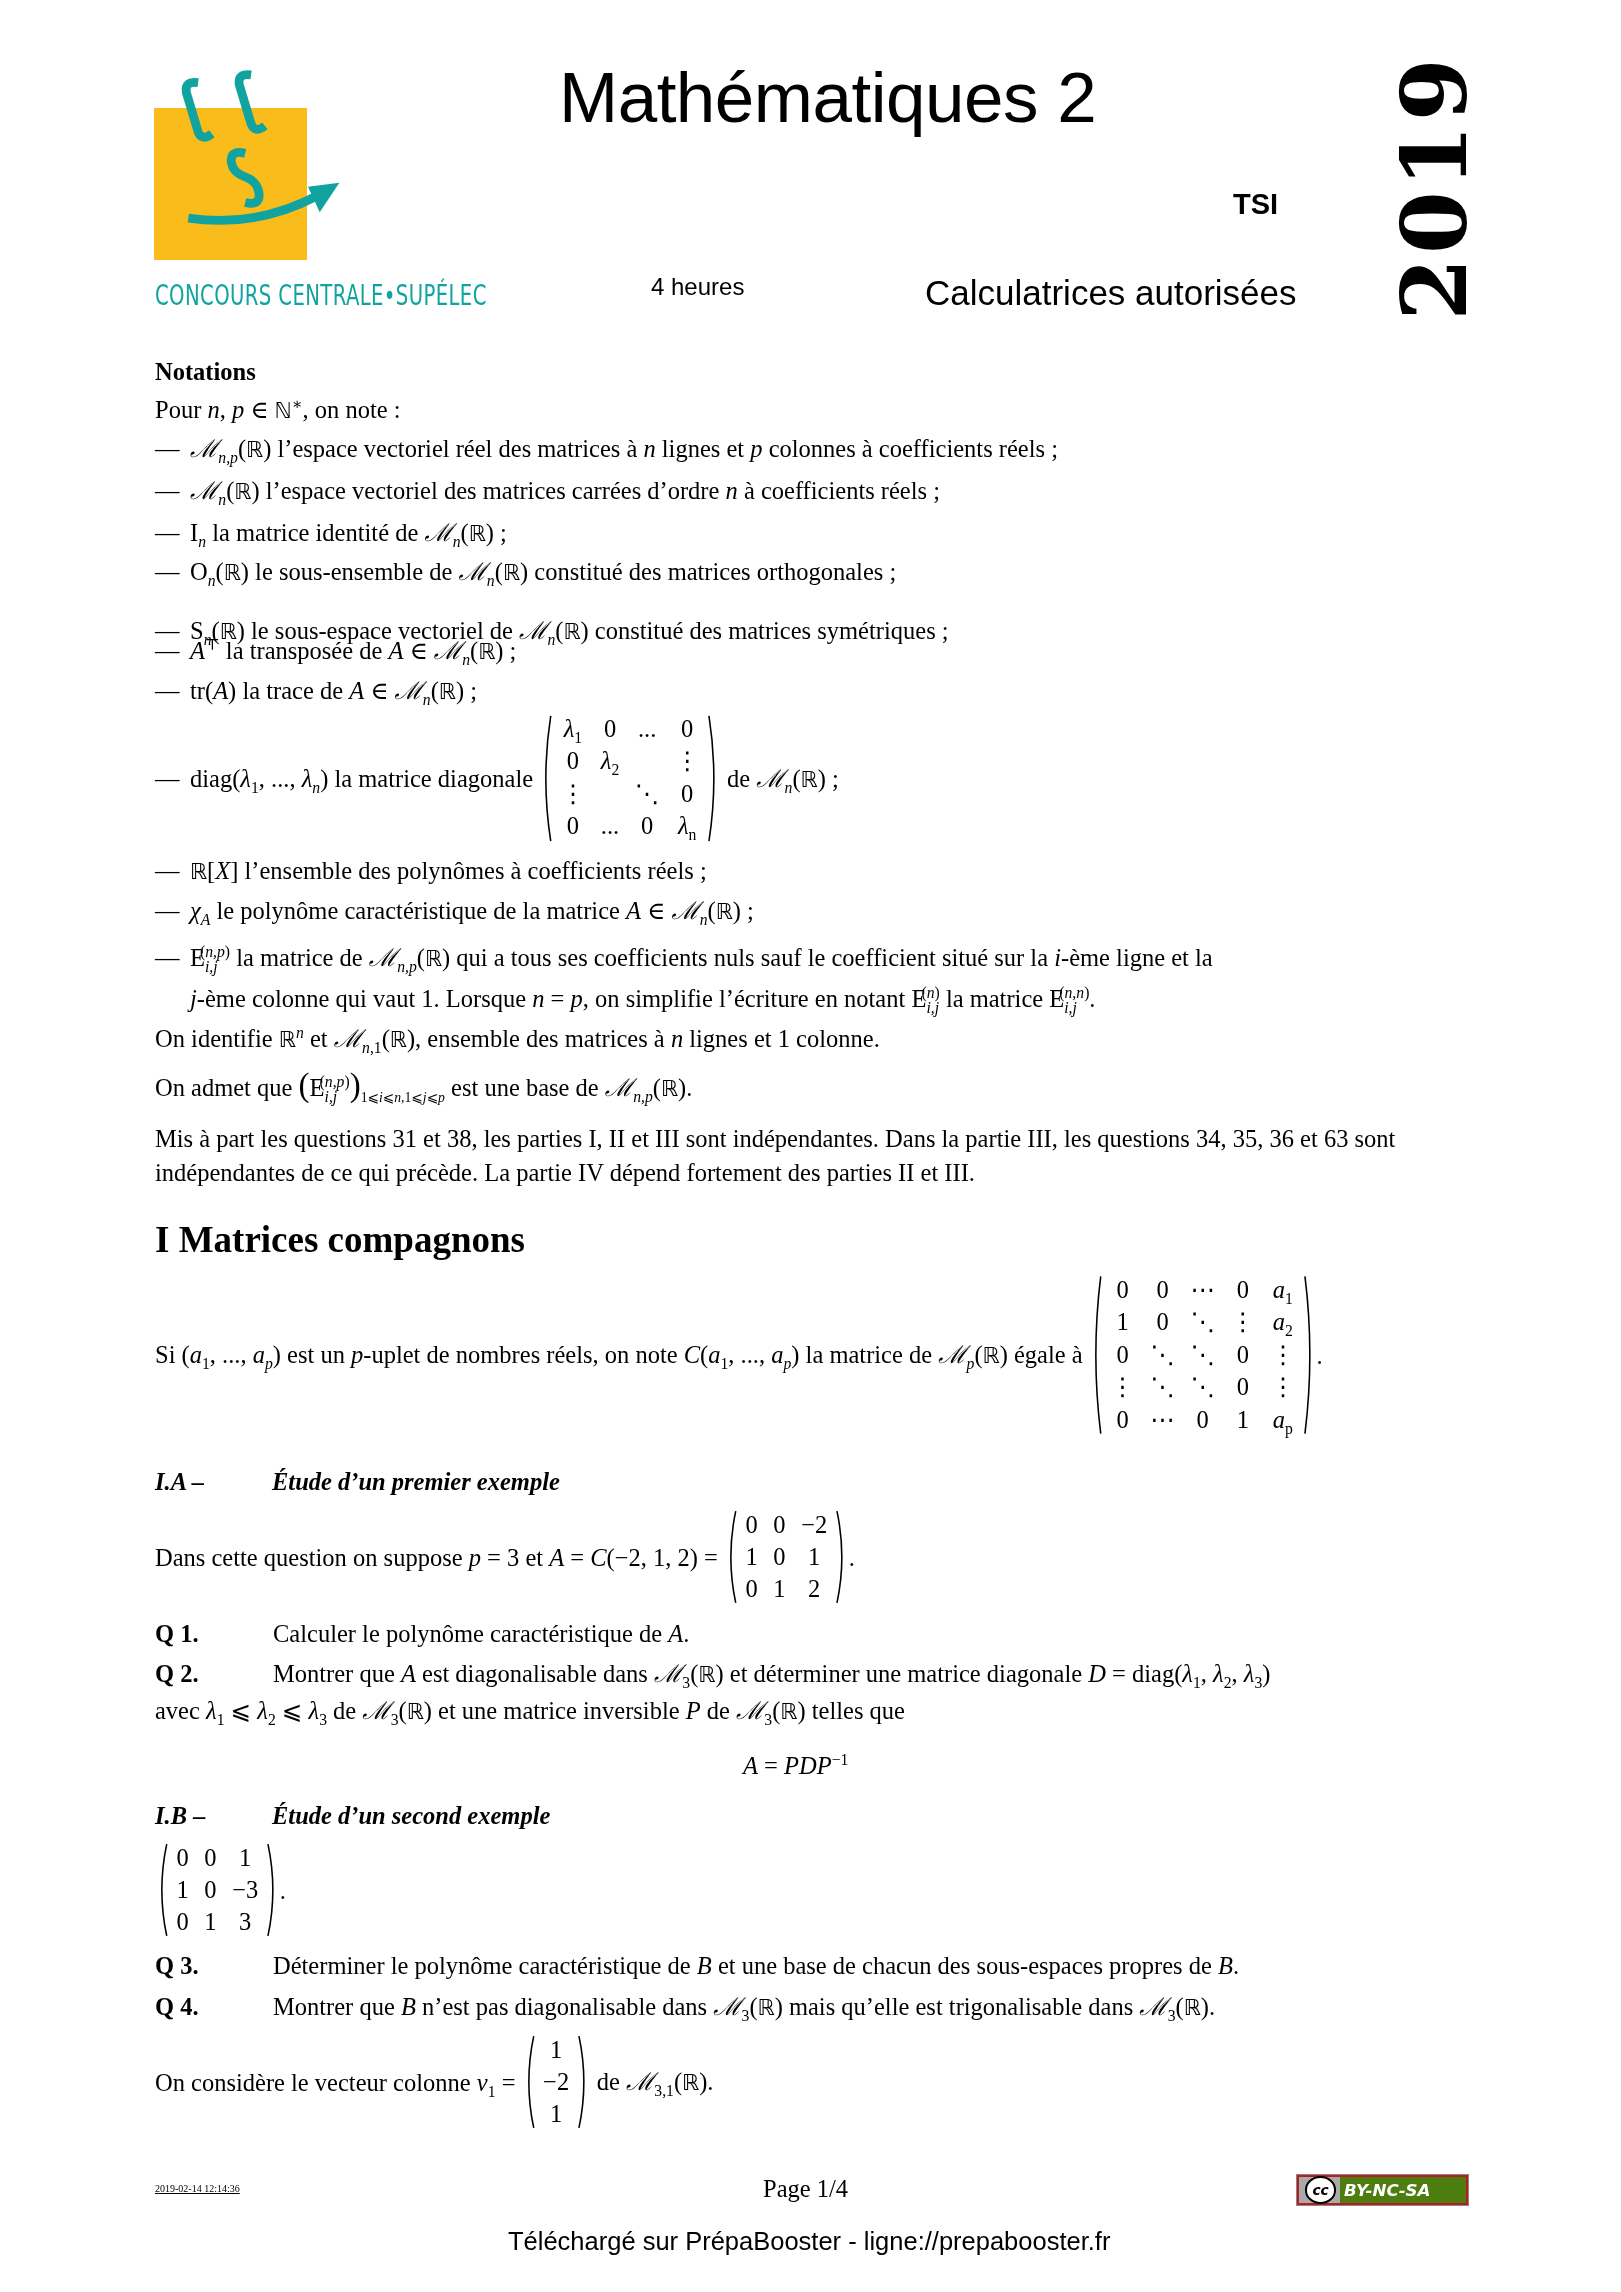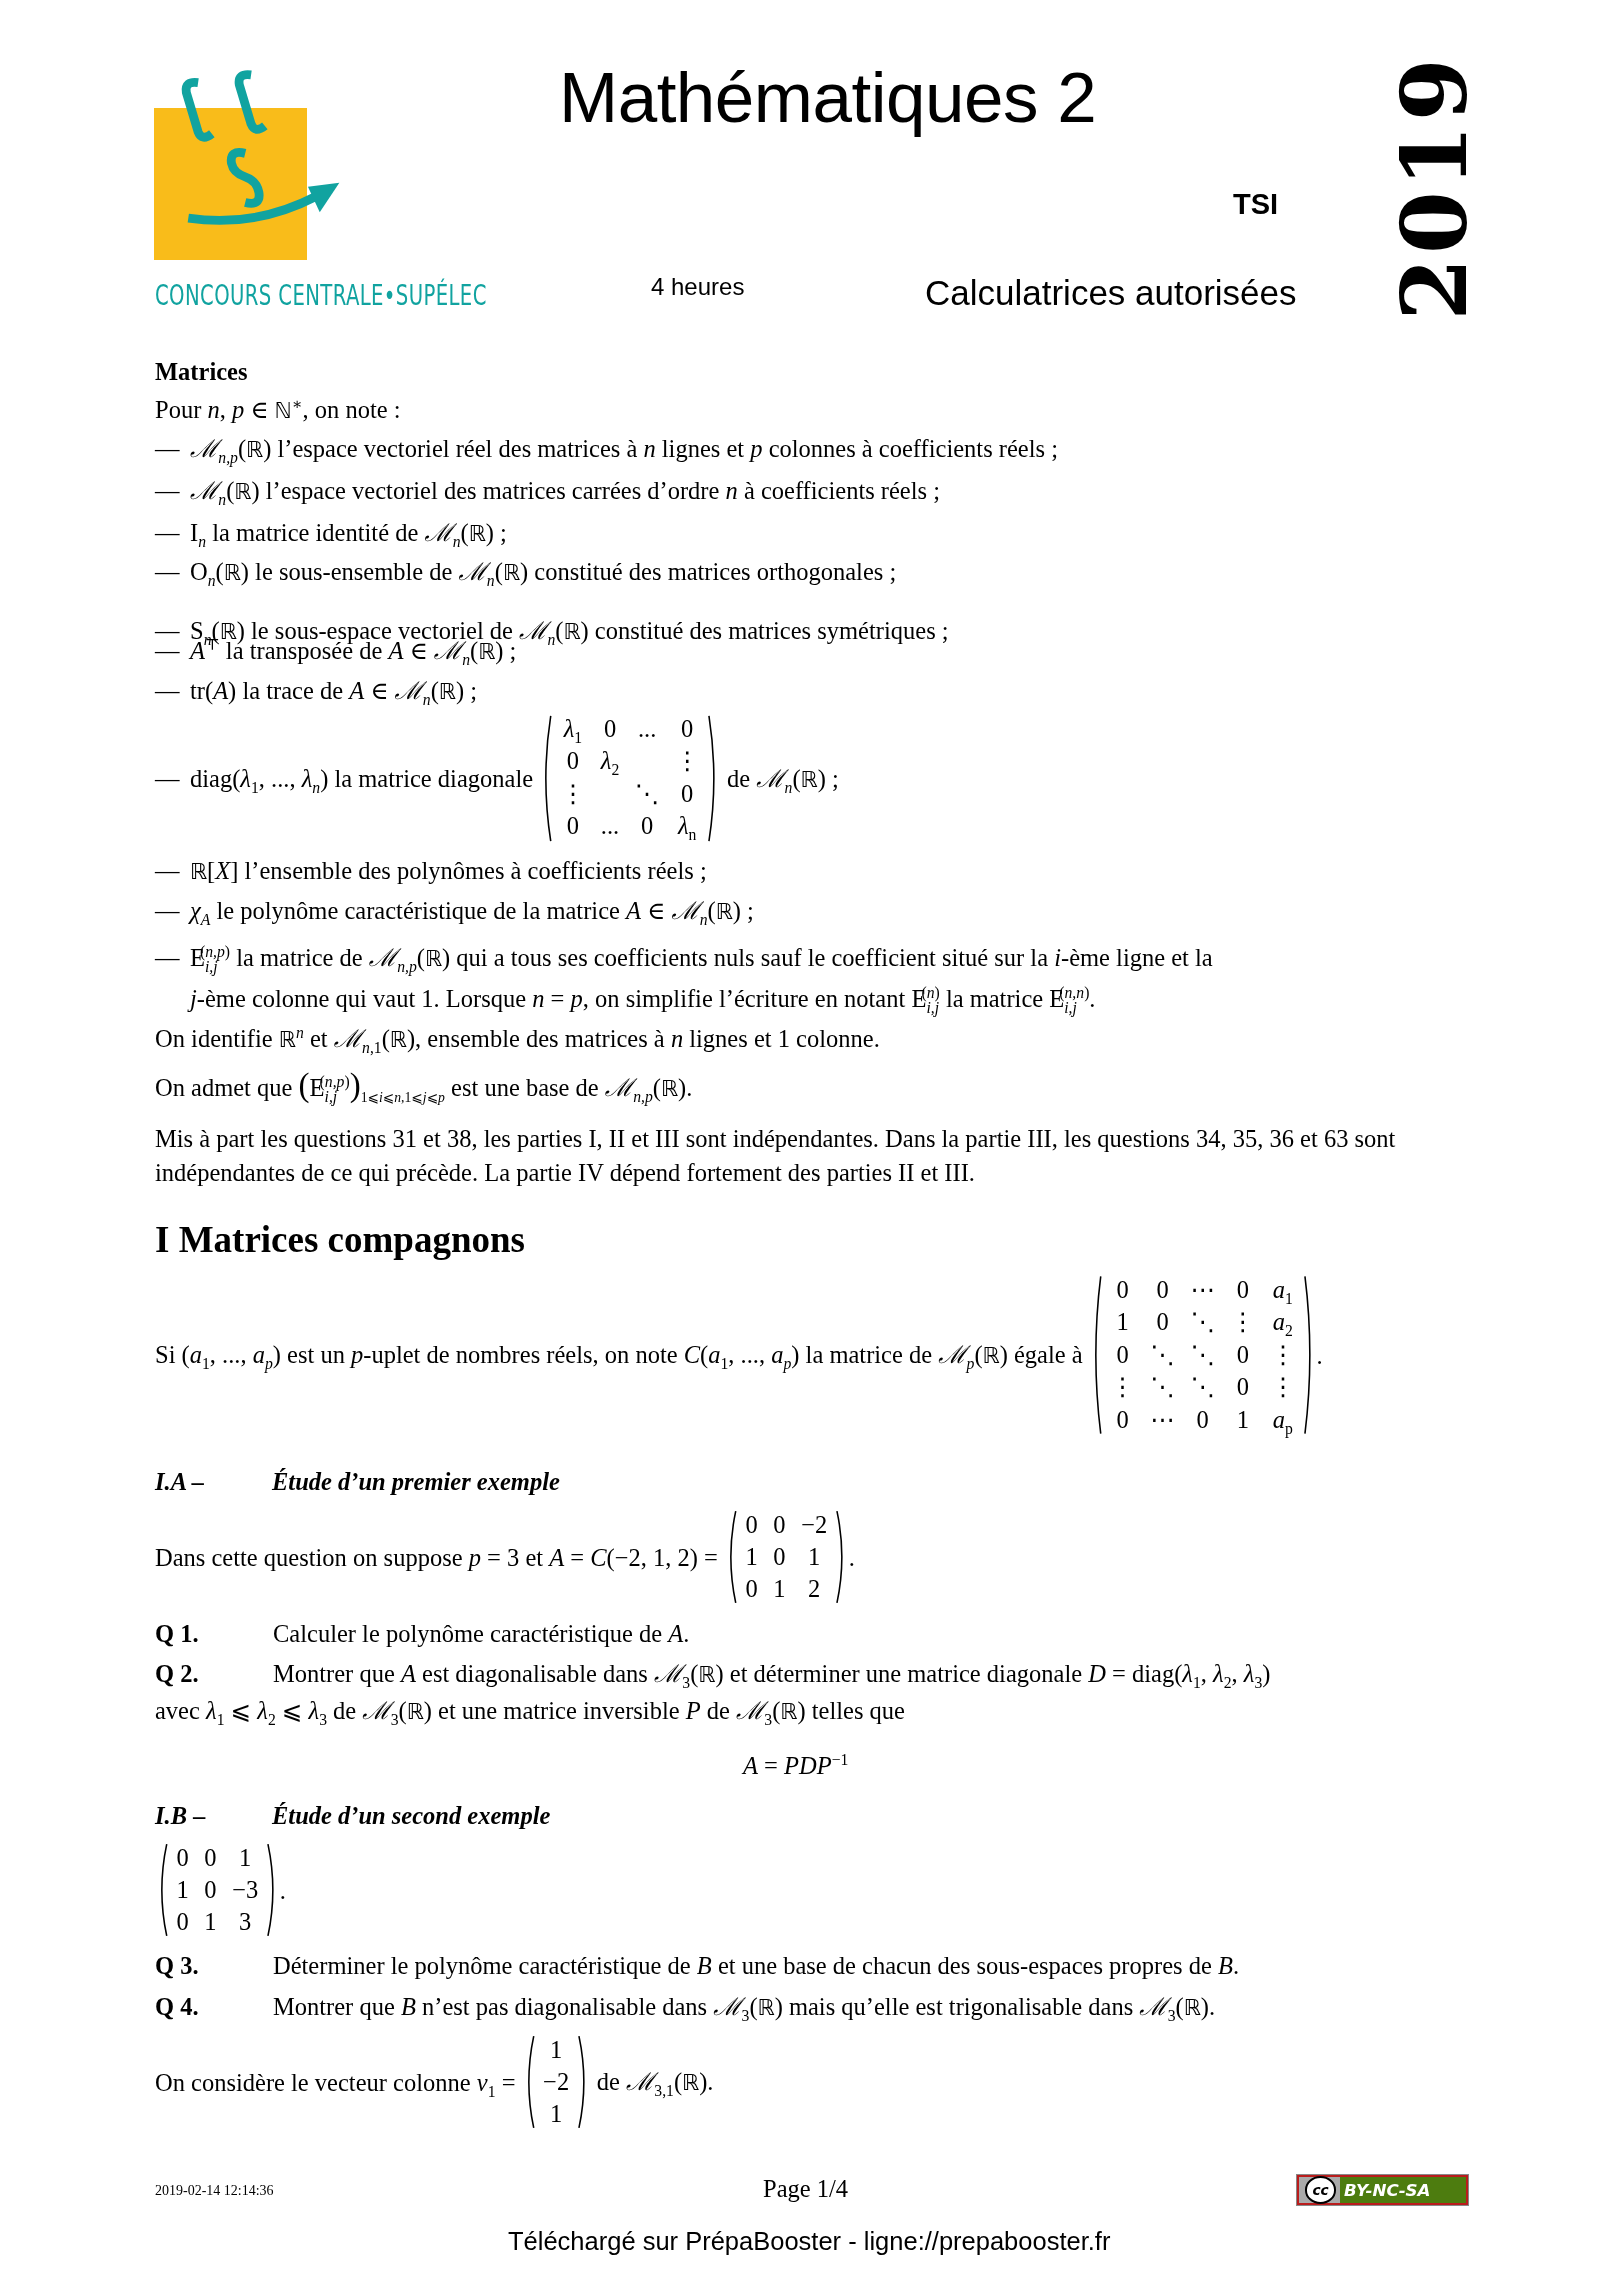--- a/index.html
+++ b/index.html
@@ -30,21 +30,21 @@
   .sect { font-size:37px; font-weight:bold; }
   .subsect { font-size:24.5px; font-weight:bold; font-style:italic; }
   .qlabel { font-weight:bold; display:inline-block; width:118px; }
 
   .matrix { display:inline-flex; align-items:stretch; vertical-align:middle; }
   .paren { font-weight:100; display:flex; align-items:center; }
   .paren svg { display:block; }
   .mgrid { display:grid; text-align:center; font-size:24.5px; line-height:29px; }
   .mgrid span { padding:0 7.8px; }
 
-  #footer-date { left:155px; top:2183px; font-size:14px; }
+  #footer-date { left:155px; top:2183px; font-size:10px;text-decoration:underline; }
   #footer-page { left:763px; top:2175px; font-size:24.5px; }
   #cc-badge { left:1297px; top:2175px; width:171px; height:30px; background:#4d7c0f; border:2px solid #b91c1c; box-sizing:border-box;
               outline:1px solid #888; display:flex; align-items:center;font-style:italic; }
   #cc-circle { width:27.4px; height:23.5px; background:#fff; border-radius:50%; margin-left:5.9px; color:#000; font-size:13.7px; font-weight:bold;
                display:flex; align-items:center; justify-content:center; border:2px solid #000; font-family:"DejaVu Sans",sans-serif; }
   #cc-label { color:#fff; font-size:16.7px; font-weight:bold; margin-left:7.8px; font-family:"DejaVu Sans",sans-serif; }
   #cc-grey { position:absolute; left:0; top:0; bottom:0; width:41px; background:#aaa; z-index:0; }
   #download { left:508px; top:2227px; font-size:25.5px; }
 </style>
 </head>
@@ -61,21 +61,21 @@
   <polygon points="164,120 196,116 176,146" fill="#11A3A0"></polygon>
 </svg>
 <div class="abs" id="logo-text">CONCOURS CENTRALE•SUPÉLEC</div>
 
 <div class="abs sans" id="title">Mathématiques 2</div>
 <div class="abs sans" id="track">TSI</div>
 <div class="abs sans" id="duration">4 heures</div>
 <div class="abs sans" id="calc">Calculatrices autorisées</div>
 <div class="abs" id="year">2019</div>
 
-<div class="abs txt" style="left:155px;top:357px;font-weight:bold;">Matrices</div>
+<div class="abs txt" style="left:155px;top:357px;font-weight:bold;">Notations</div>
 <div class="abs txt" style="left:155px;top:395px;">Pour <i class="m">n</i>, <i class="m">p</i> ∈ <span class="bb">ℕ</span><sup>∗</sup>, on note :</div>
 
 <div class="abs txt" style="left:155px;top:434px;"><span class="dash">—</span><span class="cal">ℳ</span><sub><i class="m">n,p</i></sub>(<span class="bb">ℝ</span>) l’espace vectoriel réel des matrices à <i class="m">n</i> lignes et <i class="m">p</i> colonnes à coefficients réels ;</div>
 <div class="abs txt" style="left:155px;top:476px;"><span class="dash">—</span><span class="cal">ℳ</span><sub><i class="m">n</i></sub>(<span class="bb">ℝ</span>) l’espace vectoriel des matrices carrées d’ordre <i class="m">n</i> à coefficients réels ;</div>
 <div class="abs txt" style="left:155px;top:518px;"><span class="dash">—</span>I<sub><i class="m">n</i></sub> la matrice identité de <span class="cal">ℳ</span><sub><i class="m">n</i></sub>(<span class="bb">ℝ</span>) ;</div>
 <div class="abs txt" style="left:155px;top:557px;"><span class="dash">—</span>O<sub><i class="m">n</i></sub>(<span class="bb">ℝ</span>) le sous-ensemble de <span class="cal">ℳ</span><sub><i class="m">n</i></sub>(<span class="bb">ℝ</span>) constitué des matrices orthogonales ;</div>
 <div class="abs txt" style="left:155px;top:616px;"><span class="dash">—</span>S<sub><i class="m">n</i></sub>(<span class="bb">ℝ</span>) le sous-espace vectoriel de <span class="cal">ℳ</span><sub><i class="m">n</i></sub>(<span class="bb">ℝ</span>) constitué des matrices symétriques ;</div>
 <div class="abs txt" style="left:155px;top:636px;"><span class="dash">—</span><i class="m">A</i><sup>⊤</sup> la transposée de <i class="m">A</i> ∈ <span class="cal">ℳ</span><sub><i class="m">n</i></sub>(<span class="bb">ℝ</span>) ;</div>
 <div class="abs txt" style="left:155px;top:676px;"><span class="dash">—</span>tr(<i class="m">A</i>) la trace de <i class="m">A</i> ∈ <span class="cal">ℳ</span><sub><i class="m">n</i></sub>(<span class="bb">ℝ</span>) ;</div>
 

